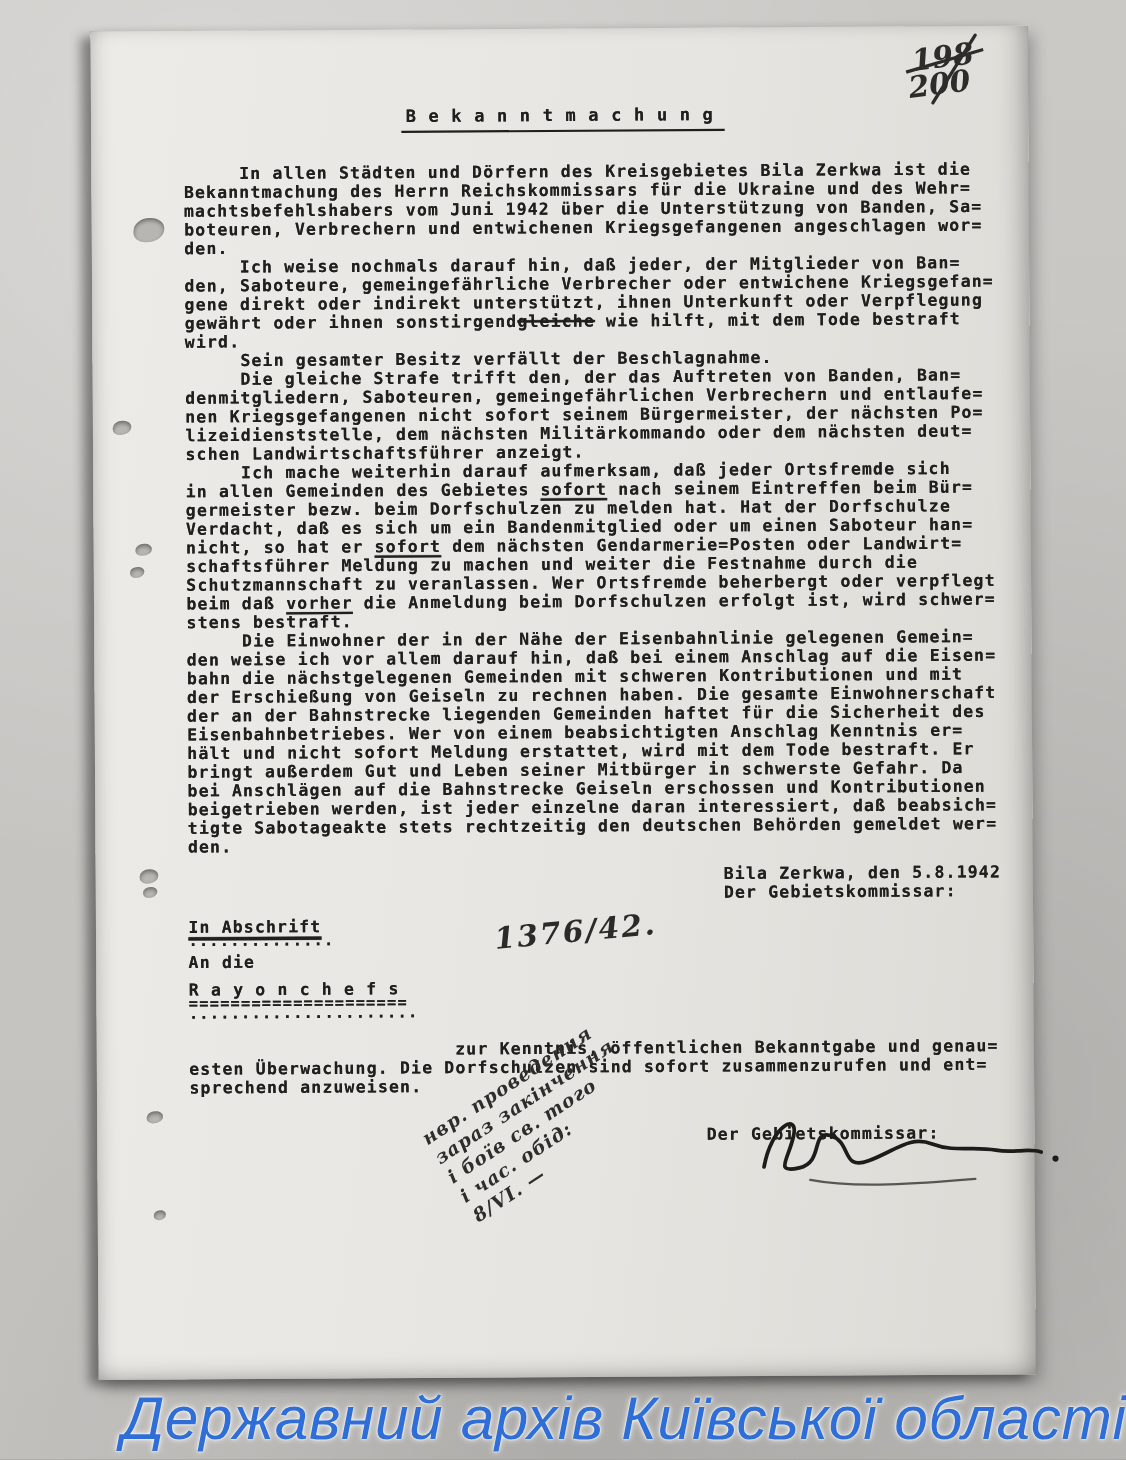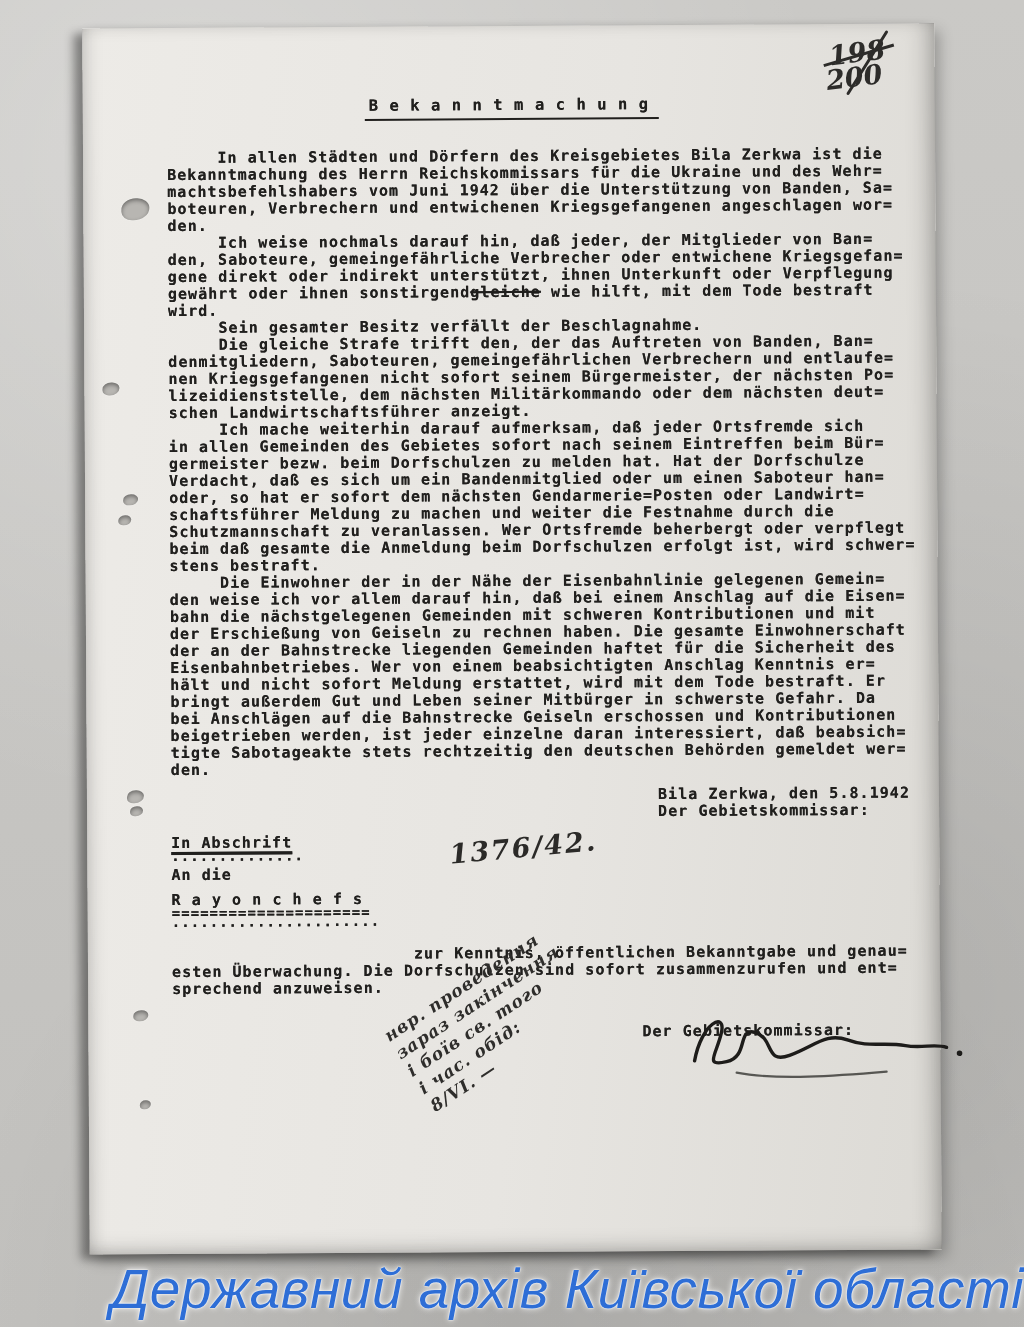--- a/index.html
+++ b/index.html
@@ -21,21 +21,21 @@
       inset 12px 0 20px -12px rgba(0,0,0,.22),
       inset 0 -14px 22px -12px rgba(0,0,0,.20);
   }
   .doc{
     position:absolute;left:84px;top:70px;width:748px;
     color:#201f1d;font-weight:bold;font-size:15px;letter-spacing:1.05px;
     text-shadow:0 0 .6px rgba(20,20,20,.75);
   }
   .line{white-space:pre;line-height:17px;height:17px;}
   .para{margin:0;}
-  .useg{text-decoration-thickness:2px;text-underline-offset:3px;}
+  .useg{text-decoration:underline;text-decoration-thickness:2px;text-underline-offset:3px;}
   .sseg{text-decoration:line-through;text-decoration-thickness:2px;}
   .title{
     display:inline-block;margin-left:198px;margin-bottom:28px;
     border-bottom:2.5px solid #201f1d;padding:0 10px 4px 4px;font-size:15.5px;white-space:pre;
   }
   .dateline{margin-top:10px;margin-left:487px;}
   .dist{margin-top:12px;}
   .u-solid{text-decoration:underline;text-decoration-thickness:2.5px;text-underline-offset:4px;}
   .rule-line{white-space:pre;line-height:9px;height:9px;font-size:14px;}
   .gap6{margin-top:6px;} .gap8{margin-top:8px;}
@@ -131,24 +131,24 @@
             <div class="line">denmitgliedern, Saboteuren, gemeingefährlichen Verbrechern und entlaufe=</div>
             <div class="line">nen Kriegsgefangenen nicht sofort seinem Bürgermeister, der nächsten Po=</div>
             <div class="line">lizeidienststelle, dem nächsten Militärkommando oder dem nächsten deut=</div>
             <div class="line">schen Landwirtschaftsführer anzeigt.</div>
           </div>
           <div class="para">
             <div class="line">     Ich mache weiterhin darauf aufmerksam, daß jeder Ortsfremde sich</div>
             <div class="line"><span>in allen Gemeinden des Gebietes </span><span class="useg">sofort</span><span> nach seinem Eintreffen beim Bür=</span></div>
             <div class="line">germeister bezw. beim Dorfschulzen zu melden hat. Hat der Dorfschulze</div>
             <div class="line">Verdacht, daß es sich um ein Bandenmitglied oder um einen Saboteur han=</div>
-            <div class="line"><span>oder, so hat er </span><span class="useg">sofort</span><span> dem nächsten Gendarmerie=Posten oder Landwirt=</span></div>
+            <div class="line"><span>nicht, so hat er </span><span class="useg">sofort</span><span> dem nächsten Gendarmerie=Posten oder Landwirt=</span></div>
             <div class="line">schaftsführer Meldung zu machen und weiter die Festnahme durch die</div>
             <div class="line">Schutzmannschaft zu veranlassen. Wer Ortsfremde beherbergt oder verpflegt</div>
-            <div class="line"><span>beim daß </span><span class="useg">gesamte</span><span> die Anmeldung beim Dorfschulzen erfolgt ist, wird schwer=</span></div>
+            <div class="line"><span>beim daß </span><span class="useg">vorher</span><span> die Anmeldung beim Dorfschulzen erfolgt ist, wird schwer=</span></div>
             <div class="line">stens bestraft.</div>
           </div>
           <div class="para">
             <div class="line">     Die Einwohner der in der Nähe der Eisenbahnlinie gelegenen Gemein=</div>
             <div class="line">den weise ich vor allem darauf hin, daß bei einem Anschlag auf die Eisen=</div>
             <div class="line">bahn die nächstgelegenen Gemeinden mit schweren Kontributionen und mit</div>
             <div class="line">der Erschießung von Geiseln zu rechnen haben. Die gesamte Einwohnerschaft</div>
             <div class="line">der an der Bahnstrecke liegenden Gemeinden haftet für die Sicherheit des</div>
             <div class="line">Eisenbahnbetriebes. Wer von einem beabsichtigten Anschlag Kenntnis er=</div>
             <div class="line">hält und nicht sofort Meldung erstattet, wird mit dem Tode bestraft. Er</div>

